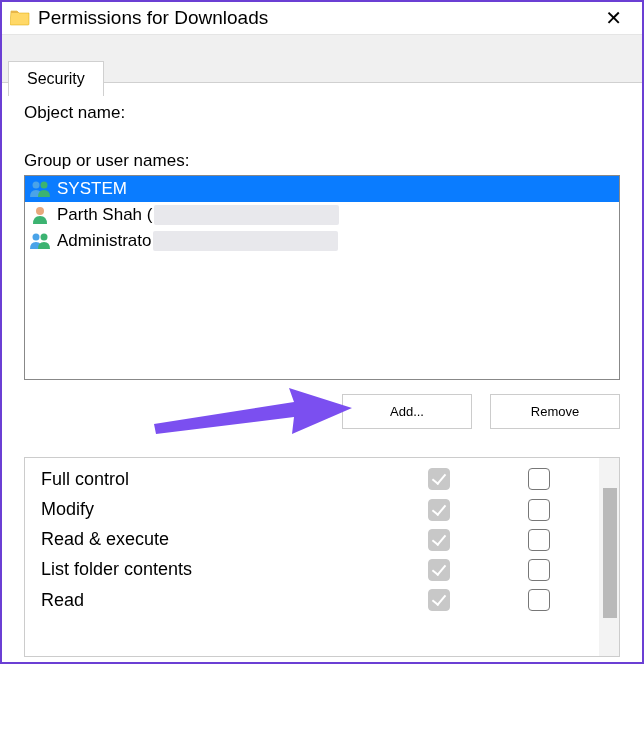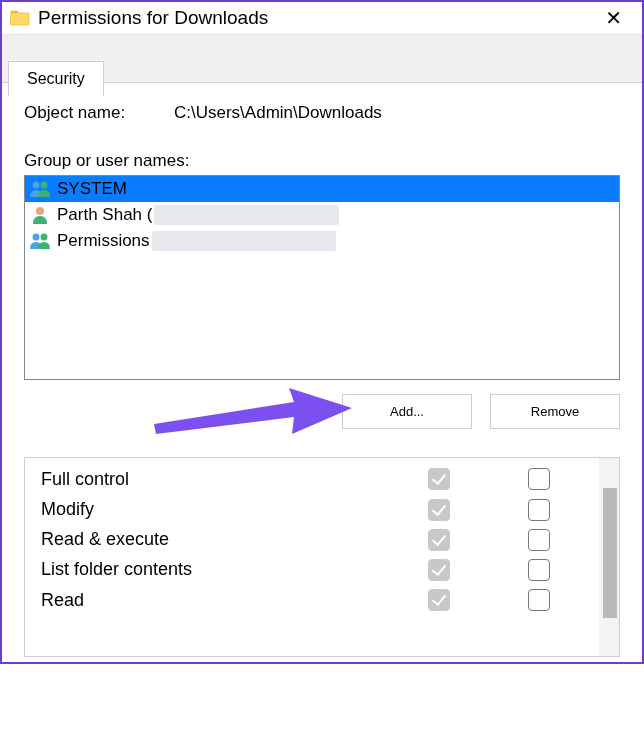--- a/index.html
+++ b/index.html
@@ -67,21 +67,21 @@
   overflow: hidden;
   margin-bottom: 14px;
 }
 .user-row {
   display: flex;
   align-items: center;
   padding: 3px 4px;
   font-size: 17px;
   gap: 6px;
 }
-.user-row.selected { background: #0a7cff; color: #000000; }
+.user-row.selected { background: #0a7cff; color: #ffffff; }
 .user-row.blurred .name-part {
   background: #e8e8ec;
   filter: blur(0.5px);
   color: transparent;
   border-radius: 2px;
 }
 .user-row .name-wrap { display: flex; align-items: center; gap: 2px; }
 .user-row .name-part { padding-right: 180px; }
 .person-icon { width: 22px; height: 20px; display: inline-block; }
 .btn-row {
@@ -183,21 +183,20 @@
     <span class="close-btn">✕</span>
   </div>
 
   <div class="tab-strip">
     <div class="tab">Security</div>
   </div>
 
   <div class="content">
     <div class="object-row">
       <span class="object-label">Object name:</span>
-      <span class="object-value">C:\Users\Admin\Downloads</span>
     </div>
 
     <div class="group-label">Group or user names:</div>
 
     <div class="user-list">
       <div class="user-row selected">
         <span class="person-icon">
           <svg width="22" height="20" viewBox="0 0 22 20">
             <circle cx="7" cy="6" r="3.5" fill="#4aa3e8"></circle>
             <path d="M1 18 q0 -7 6 -7 q6 0 6 7 z" fill="#4aa3e8"></path>
@@ -222,21 +221,21 @@
       <div class="user-row blurred">
         <span class="person-icon">
           <svg width="22" height="20" viewBox="0 0 22 20">
             <circle cx="7" cy="6" r="3.5" fill="#4aa3e8"></circle>
             <path d="M1 18 q0 -7 6 -7 q6 0 6 7 z" fill="#4aa3e8"></path>
             <circle cx="15" cy="6" r="3.5" fill="#3cb371"></circle>
             <path d="M9 18 q0 -7 6 -7 q6 0 6 7 z" fill="#3cb371"></path>
           </svg>
         </span>
         <span class="name-wrap">
-          <span>Permissions</span>
+          <span>Administrato</span>
           <span class="name-part">&nbsp;</span>
         </span>
       </div>
     </div>
 
     <div class="btn-row">
       <div class="arrow-overlay">
         <svg width="210" height="60" viewBox="0 0 210 60">
           <path d="M10 42 L150 20 L145 6 L208 26 L148 52 L150 35 L12 52 Z" fill="#7b4ff0"></path>
         </svg>

